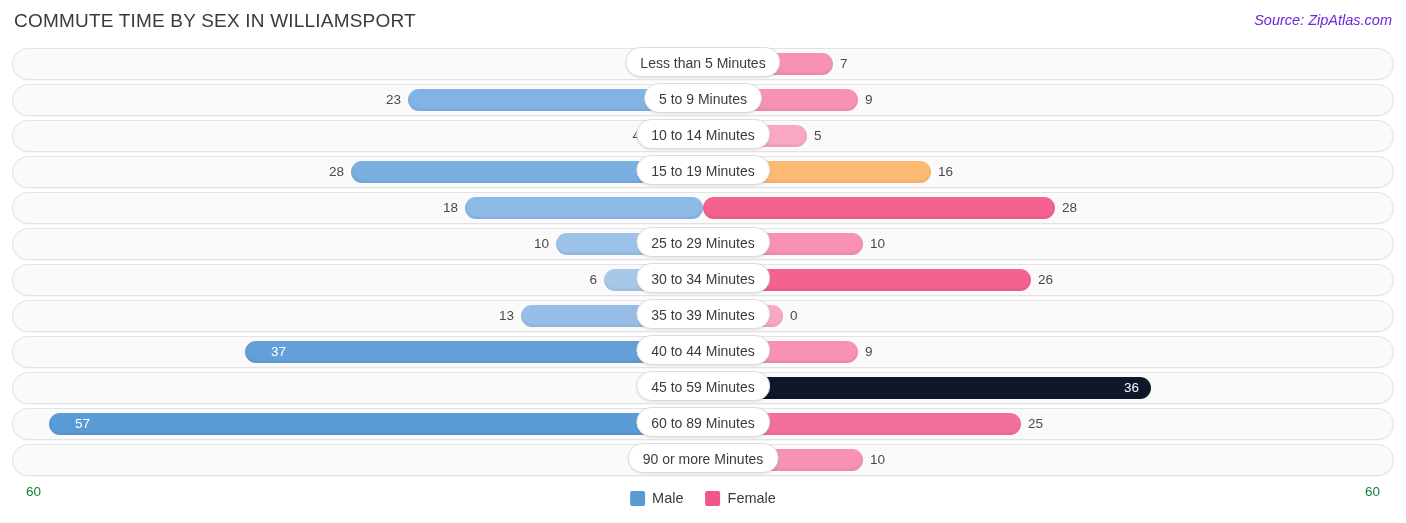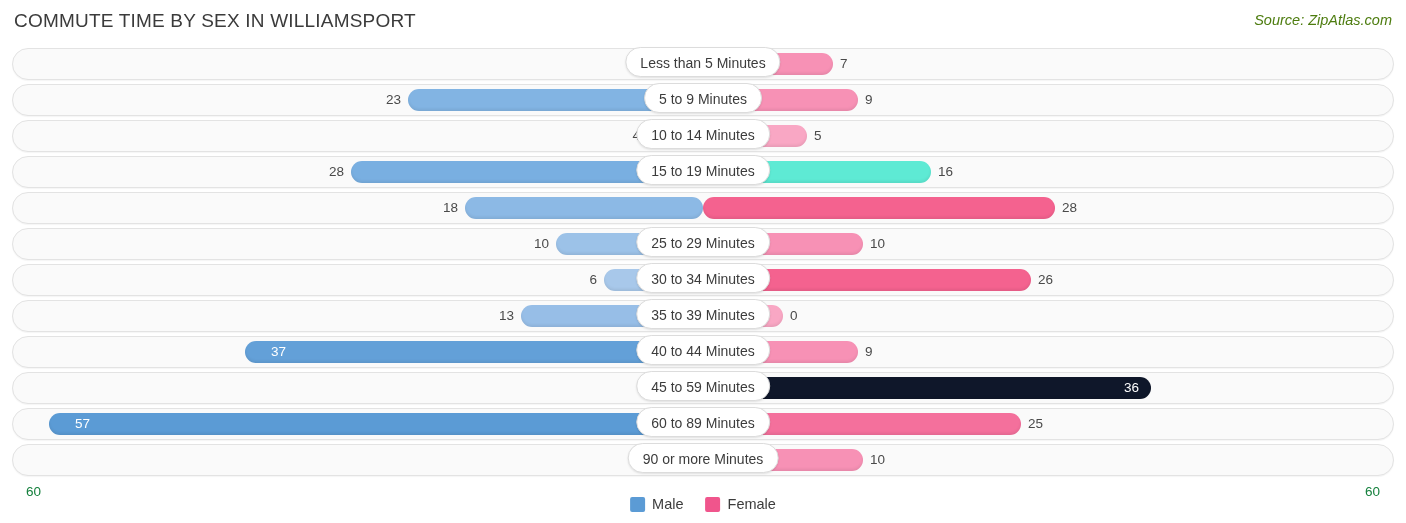--- a/index.html
+++ b/index.html
@@ -31,21 +31,21 @@
     letter-spacing: 0.2px;
     color: #3b3b3b;
     white-space: nowrap;
   }
   .source {
     position: absolute;
     right: 14px;
     top: 12px;
     font-size: 14.5px;
     font-style: italic;
-    color: #4d7c0f;
+    color: #6d28d9;
     white-space: nowrap;
   }
 
   
   .plot {
     position: relative;
     margin: 0 12px;
     height: 432px;
   }
 
@@ -137,21 +137,21 @@
     top: 6px;
     font-size: 13.5px;
     color: #15803d;
   }
   .axis-left  { left: 14px; }
   .axis-right { right: 14px; }
 
   .legend {
     position: absolute;
     left: 50%;
-    top: 18px;
+    top: 12px;
     transform: translateX(-50%);
     display: flex;
     align-items: center;
     gap: 22px;
   }
   .legend-item {
     display: flex;
     align-items: center;
     gap: 7px;
   }
@@ -209,21 +209,21 @@
         </div>
       </div>
       <div class="cat-pill">10 to 14 Minutes</div>
     </div>
     <div class="row">
       <div class="track"></div>
       <div class="bars">
         <div class="bar male" style="width: 352px; background: rgb(121, 175, 225);">
           <span class="val male-out">28</span>
         </div>
-        <div class="bar female" style="width: 228px; background: #5eead4;">
+        <div class="bar female" style="width: 228px; background: #fdba74;">
           <span class="val female-out">16</span>
         </div>
       </div>
       <div class="cat-pill">15 to 19 Minutes</div>
     </div>
     <div class="row">
       <div class="track"></div>
       <div class="bars">
         <div class="bar male" style="width: 238px; background: rgb(140, 185, 229);">
           <span class="val male-out">18</span>

